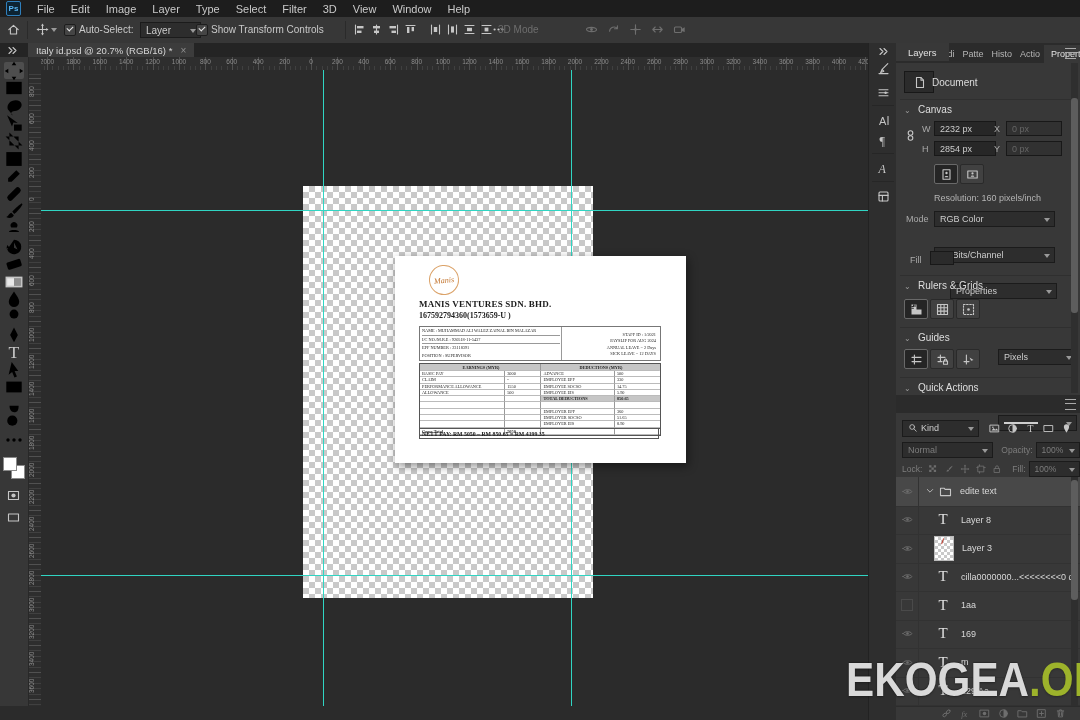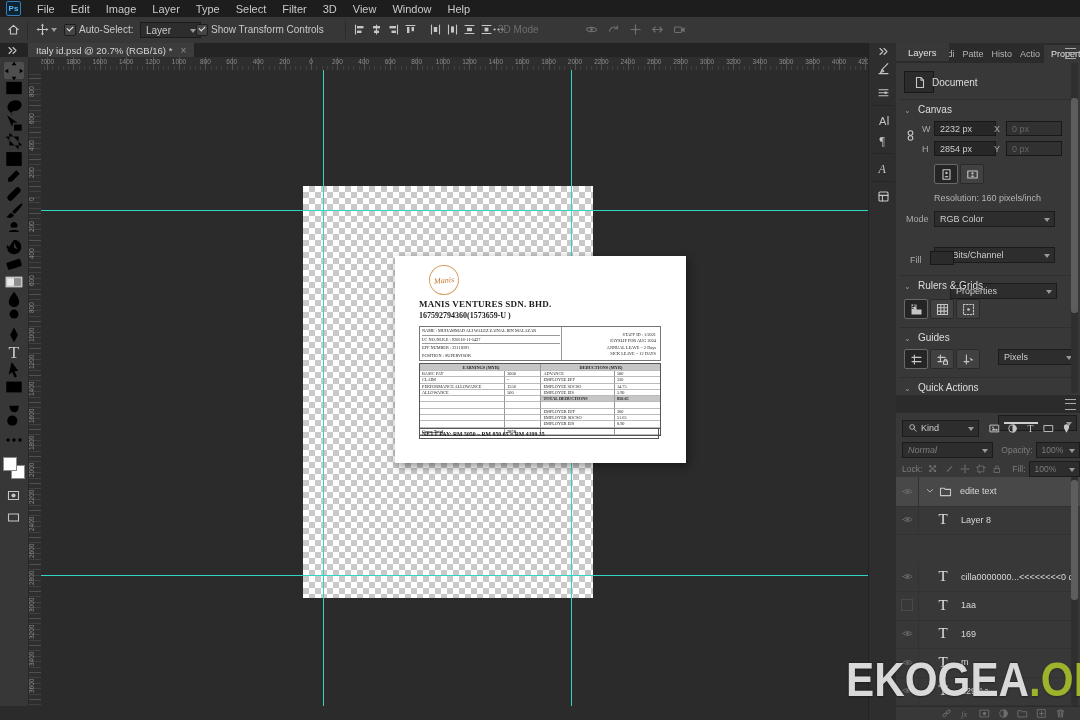--- a/index.html
+++ b/index.html
@@ -786,21 +786,21 @@
             </span>
             <span class="ic s11">
               <svg viewBox="0 0 13 13">
                 <path class="f" d="M6.5 1.5a3.1 3.1 0 0 1 3.1 3.1c0 2.3-3.1 6.6-3.1 6.6S3.4 6.9 3.4 4.6A3.1 3.1 0 0 1 6.5 1.5z"></path>
               </svg>
             </span>
           </span>
       </div>
 
       <div class="lrow" style="top:398px;height:18px;color:#7d7d7d;">
-        <div class="dd" style="width:96px;height:14px;margin-left:6px;font-size:9px;color:#7d7d7d;font-style:italic;">
+        <div class="dd" style="width:96px;height:14px;margin-left:6px;font-size:9px;color:#7d7d7d;">
             <span>Normal</span>
           </div>
         <span style="margin-left:8px;font-size:8.5px;">Opacity:</span>
         <div class="dd" style="width:32px;height:14px;margin-left:3px;font-size:8.5px;color:#7d7d7d;">
             <span>100%</span>
           </div>
       </div>
 
       <div class="lrow" style="top:417px;height:17px;color:#7d7d7d;">
         <span style="margin-left:6px;font-size:8.5px;">Lock:</span>
@@ -867,20 +867,32 @@
               <span class="ic s11 dim">
                 <svg viewBox="0 0 13 13">
                   <path d="M1.2 6.5C3.2 3.6 9.8 3.6 11.8 6.5 9.8 9.4 3.2 9.4 1.2 6.5z"></path>
                   <circle class="f" cx="6.5" cy="6.5" r="1.5"></circle>
                 </svg>
               </span>
             </div>
             <span class="tglyph">T</span>
             <span class="lname">Layer 8</span>
           </div>
+          <div class="layer-row" style="top: 57px;">
+            <div class="eyebox">
+              <span class="ic s11 dim">
+                <svg viewBox="0 0 13 13">
+                  <path d="M1.2 6.5C3.2 3.6 9.8 3.6 11.8 6.5 9.8 9.4 3.2 9.4 1.2 6.5z"></path>
+                  <circle class="f" cx="6.5" cy="6.5" r="1.5"></circle>
+                </svg>
+              </span>
+            </div>
+            <div class="lthumb"></div>
+            <span class="lname">Layer 3</span>
+          </div>
           <div class="layer-row" style="top: 85.5px;">
             <div class="eyebox">
               <span class="ic s11 dim">
                 <svg viewBox="0 0 13 13">
                   <path d="M1.2 6.5C3.2 3.6 9.8 3.6 11.8 6.5 9.8 9.4 3.2 9.4 1.2 6.5z"></path>
                   <circle class="f" cx="6.5" cy="6.5" r="1.5"></circle>
                 </svg>
               </span>
             </div>
             <span class="tglyph">T</span>

